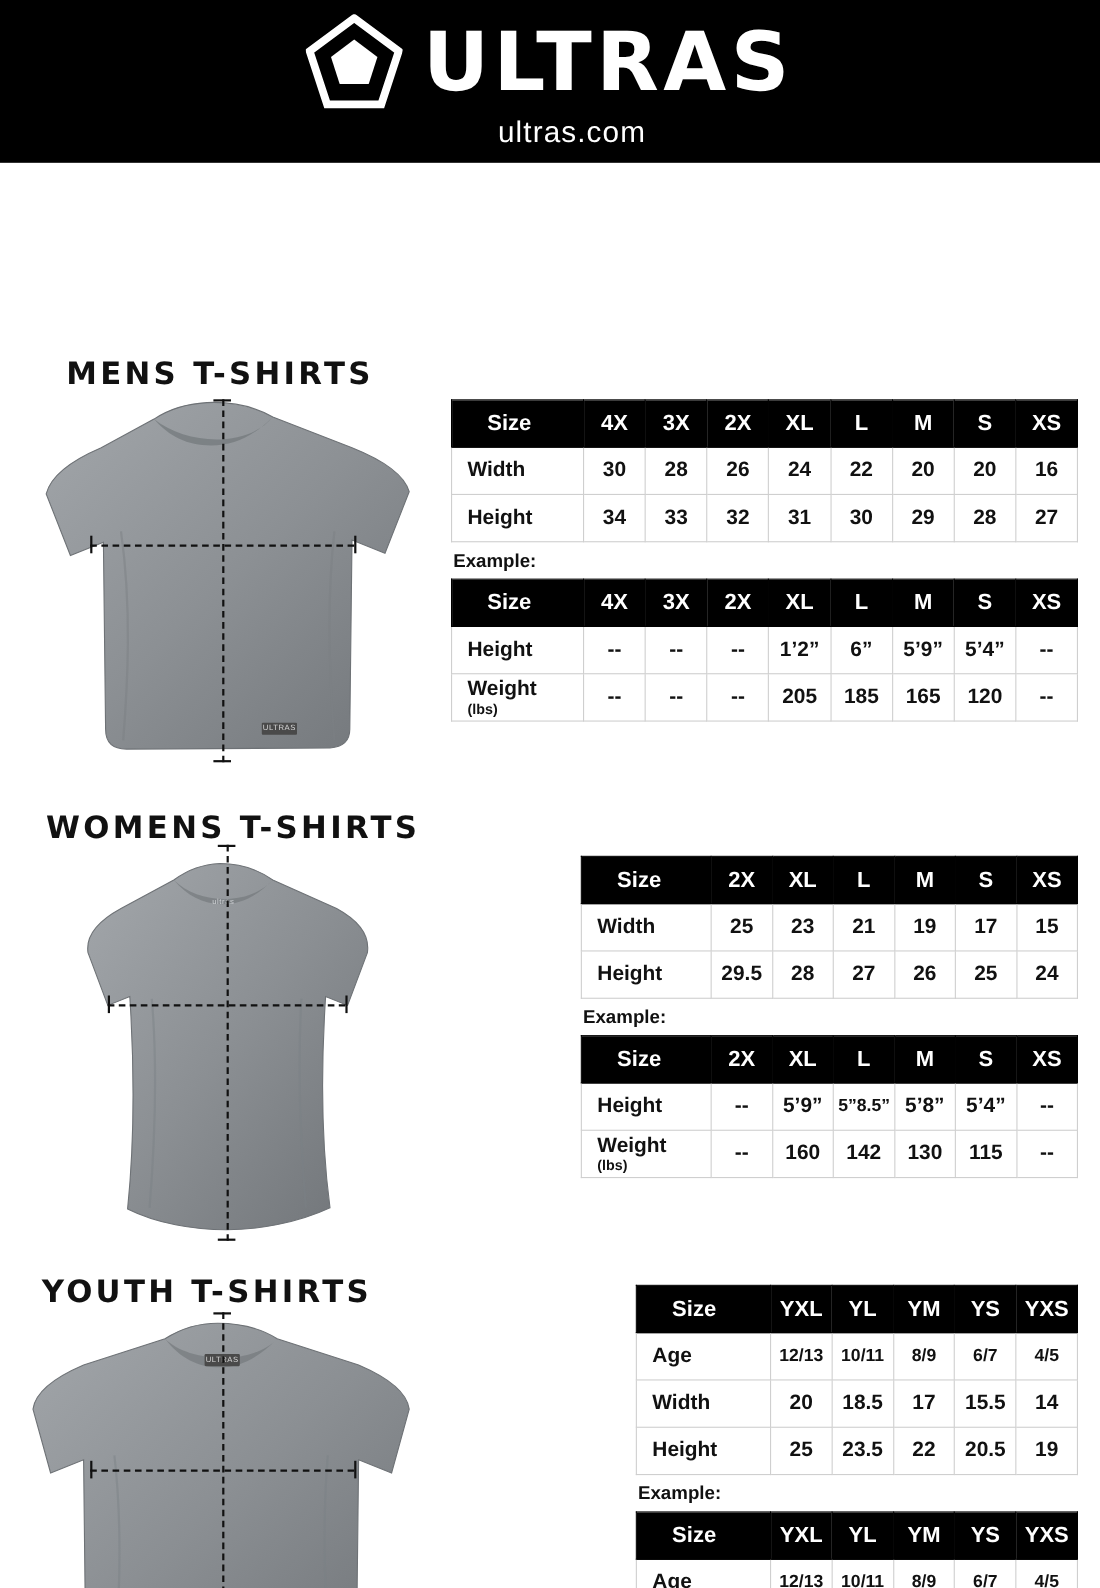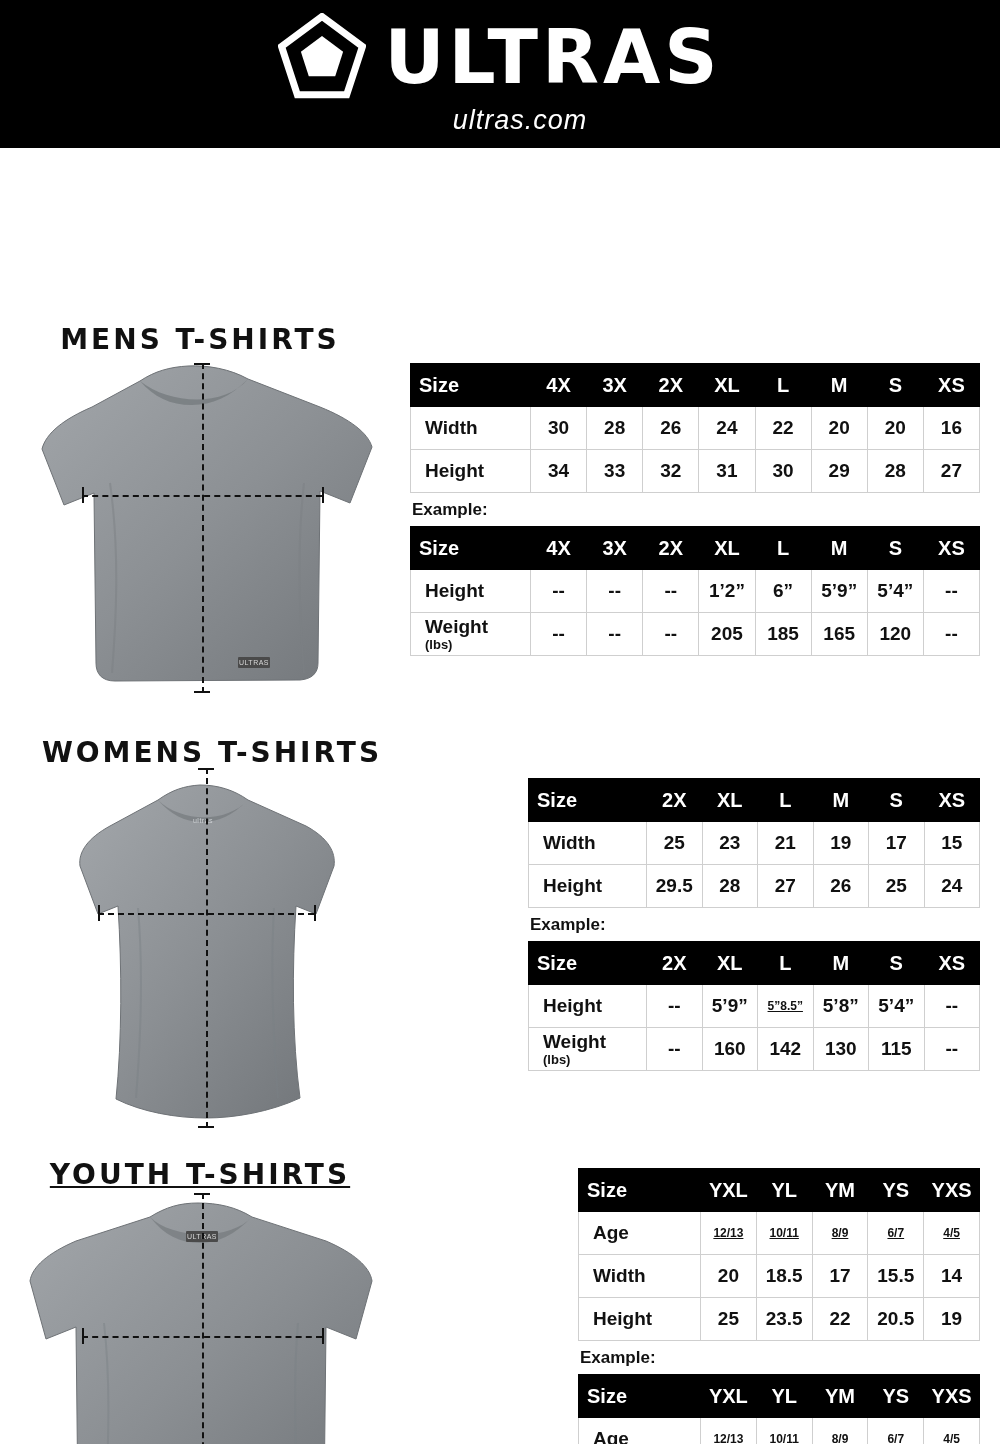--- a/index.html
+++ b/index.html
@@ -34,21 +34,20 @@
     letter-spacing: 4px;
     line-height: 1;
     font-family: "DejaVu Sans", sans-serif;
   }
   .brand-sub {
     color: #ffffff;
     font-size: 27px;
     letter-spacing: 1px;
     margin-top: 4px;
     margin-left: 40px;
-    font-style: italic;
   }
 
   
   .section { position: relative; }
   .sec-title {
     font-family: "DejaVu Sans", sans-serif;
     font-weight: bold;
     font-size: 28px;
     letter-spacing: 3px;
     color: #111;
@@ -72,27 +71,27 @@
     color: #111;
     height: 43px;
     padding: 2px 4px;
   }
   table.sz thead th {
     background: #000000;
     color: #ffffff;
     border: 1px solid #000000;
     font-size: 20px;
   }
-  table.sz thead th.lbl { text-align: left; padding-left: 8px; }
+  table.sz thead th.lbl { text-align: left; padding-left: 32px; }
   table.sz tbody td.lbl {
     text-align: left;
     padding-left: 14px;
     font-weight: bold;
   }
-  table.sz td.small { font-size: 12px; text-decoration: underline; }
+  table.sz td.small { font-size: 16px; }
   .sub2 { font-size: 13px; font-weight: bold; display:block; line-height:1.05;}
   .example-label {
     font-size: 17px;
     font-weight: bold;
     color: #111;
     margin: 7px 0 6px 2px;
   }
   .dash-h {
     position: absolute;
     border-top: 2px dashed #111;
@@ -412,21 +411,21 @@
             <td>115</td>
             <td>--</td>
           </tr>
         </tbody>
       </table>
     </div>
   </div>
 
   <div class="section">
 
-    <div class="sec-title" style="position:absolute; left:20px; top:1010px; width:360px;text-decoration:underline;">YOUTH  T-SHIRTS</div>
+    <div class="sec-title" style="position:absolute; left:8px; top:1010px; width:360px;">YOUTH  T-SHIRTS</div>
 
     <div class="shirt-col" style="left:20px; top:1045px; width:370px; height:350px;">
       <svg width="370" height="345" viewBox="0 0 370 345">
         <defs>
           <linearGradient id="gy" x1="0" y1="0" x2="1" y2="1">
             <stop offset="0%" stop-color="#a2a6aa"></stop>
             <stop offset="50%" stop-color="#8b8f93"></stop>
             <stop offset="100%" stop-color="#707478"></stop>
           </linearGradient>
         </defs>

